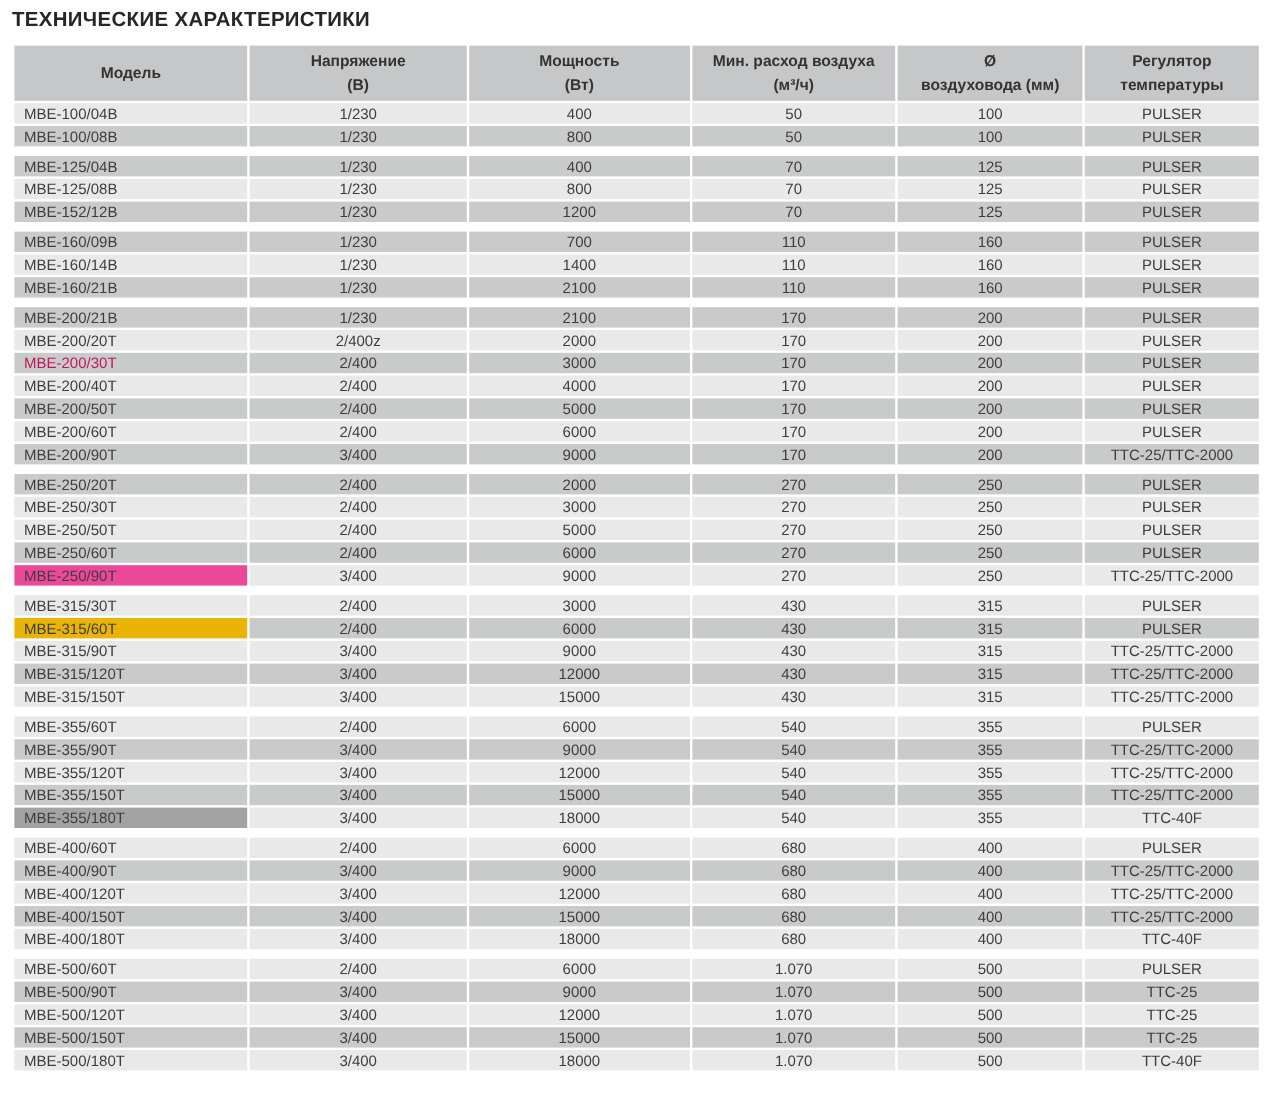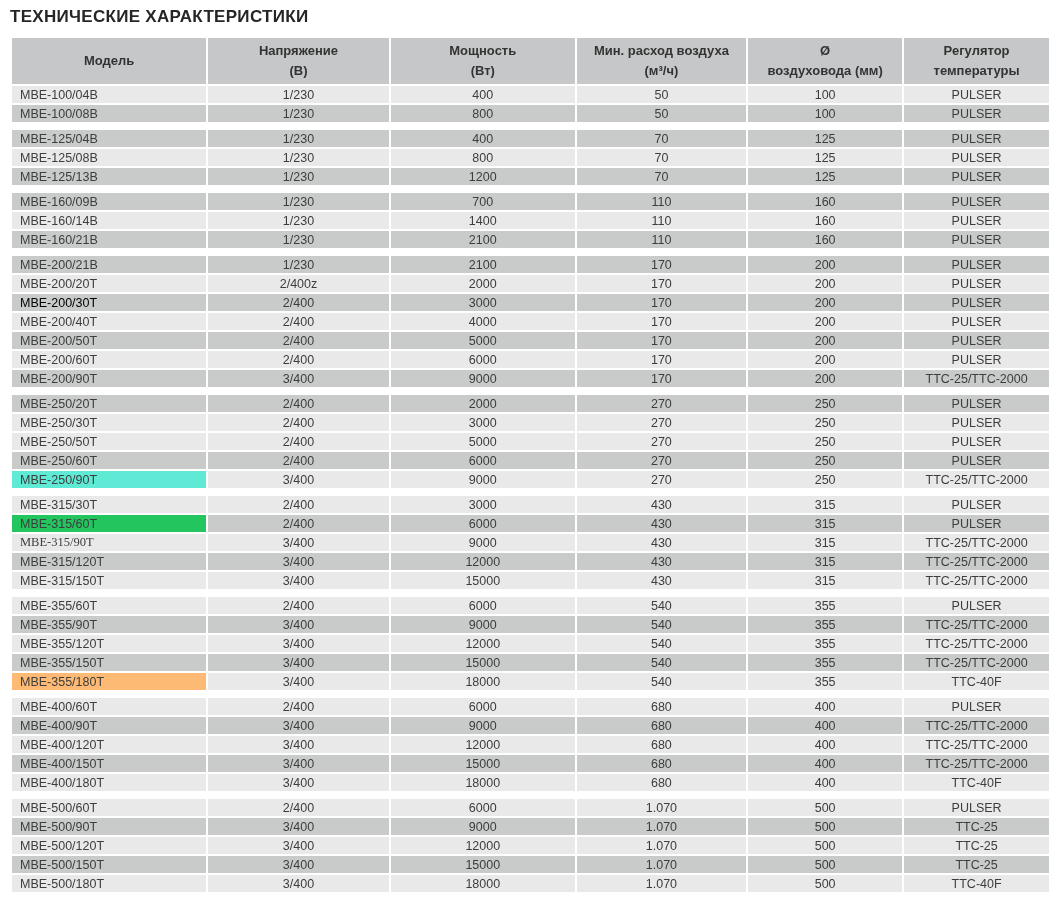--- a/index.html
+++ b/index.html
@@ -157,21 +157,21 @@
         </tr>
         <tr>
           <td class="cell-model" style="background: rgb(233, 233, 233); color: rgb(61, 61, 61);">MBE-125/08B</td>
           <td class="cell-voltage" style="background: rgb(233, 233, 233); color: rgb(61, 61, 61);">1/230</td>
           <td class="cell-power" style="background: rgb(233, 233, 233); color: rgb(61, 61, 61);">800</td>
           <td class="cell-airflow" style="background: rgb(233, 233, 233); color: rgb(61, 61, 61);">70</td>
           <td class="cell-diameter" style="background: rgb(233, 233, 233); color: rgb(61, 61, 61);">125</td>
           <td class="cell-regulator" style="background: rgb(233, 233, 233); color: rgb(61, 61, 61);">PULSER</td>
         </tr>
         <tr>
-          <td class="cell-model" style="background: rgb(201, 202, 202); color: rgb(61, 61, 61);">MBE-125/13B</td>
+          <td class="cell-model" style="background: rgb(201, 202, 202); color: rgb(61, 61, 61);">MBE-152/12B</td>
           <td class="cell-voltage" style="background: rgb(201, 202, 202); color: rgb(61, 61, 61);">1/230</td>
           <td class="cell-power" style="background: rgb(201, 202, 202); color: rgb(61, 61, 61);">1200</td>
           <td class="cell-airflow" style="background: rgb(201, 202, 202); color: rgb(61, 61, 61);">70</td>
           <td class="cell-diameter" style="background: rgb(201, 202, 202); color: rgb(61, 61, 61);">125</td>
           <td class="cell-regulator" style="background: rgb(201, 202, 202); color: rgb(61, 61, 61);">PULSER</td>
         </tr>
         <tr class="group-spacer">
           <td colspan="6"></td>
         </tr>
         <tr>
@@ -211,21 +211,21 @@
         </tr>
         <tr>
           <td class="cell-model" style="background: rgb(233, 233, 233); color: rgb(61, 61, 61);">MBE-200/20T</td>
           <td class="cell-voltage" style="background: rgb(233, 233, 233); color: rgb(61, 61, 61);">2/400z</td>
           <td class="cell-power" style="background: rgb(233, 233, 233); color: rgb(61, 61, 61);">2000</td>
           <td class="cell-airflow" style="background: rgb(233, 233, 233); color: rgb(61, 61, 61);">170</td>
           <td class="cell-diameter" style="background: rgb(233, 233, 233); color: rgb(61, 61, 61);">200</td>
           <td class="cell-regulator" style="background: rgb(233, 233, 233); color: rgb(61, 61, 61);">PULSER</td>
         </tr>
         <tr>
-          <td class="cell-model" style="background: rgb(201, 202, 202); color: #000000;">MBE-200/30T</td>
+          <td class="cell-model" style="background: rgb(201, 202, 202); color: #be185d;">MBE-200/30T</td>
           <td class="cell-voltage" style="background: rgb(201, 202, 202); color: rgb(61, 61, 61);">2/400</td>
           <td class="cell-power" style="background: rgb(201, 202, 202); color: rgb(61, 61, 61);">3000</td>
           <td class="cell-airflow" style="background: rgb(201, 202, 202); color: rgb(61, 61, 61);">170</td>
           <td class="cell-diameter" style="background: rgb(201, 202, 202); color: rgb(61, 61, 61);">200</td>
           <td class="cell-regulator" style="background: rgb(201, 202, 202); color: rgb(61, 61, 61);">PULSER</td>
         </tr>
         <tr>
           <td class="cell-model" style="background: rgb(233, 233, 233); color: rgb(61, 61, 61);">MBE-200/40T</td>
           <td class="cell-voltage" style="background: rgb(233, 233, 233); color: rgb(61, 61, 61);">2/400</td>
           <td class="cell-power" style="background: rgb(233, 233, 233); color: rgb(61, 61, 61);">4000</td>
@@ -286,48 +286,48 @@
         </tr>
         <tr>
           <td class="cell-model" style="background: rgb(201, 202, 202); color: rgb(61, 61, 61);">MBE-250/60T</td>
           <td class="cell-voltage" style="background: rgb(201, 202, 202); color: rgb(61, 61, 61);">2/400</td>
           <td class="cell-power" style="background: rgb(201, 202, 202); color: rgb(61, 61, 61);">6000</td>
           <td class="cell-airflow" style="background: rgb(201, 202, 202); color: rgb(61, 61, 61);">270</td>
           <td class="cell-diameter" style="background: rgb(201, 202, 202); color: rgb(61, 61, 61);">250</td>
           <td class="cell-regulator" style="background: rgb(201, 202, 202); color: rgb(61, 61, 61);">PULSER</td>
         </tr>
         <tr>
-          <td class="cell-model" style="background: #5eead4; color: rgb(61, 61, 61);">MBE-250/90T</td>
+          <td class="cell-model" style="background: #ec4899; color: rgb(61, 61, 61);">MBE-250/90T</td>
           <td class="cell-voltage" style="background: rgb(233, 233, 233); color: rgb(61, 61, 61);">3/400</td>
           <td class="cell-power" style="background: rgb(233, 233, 233); color: rgb(61, 61, 61);">9000</td>
           <td class="cell-airflow" style="background: rgb(233, 233, 233); color: rgb(61, 61, 61);">270</td>
           <td class="cell-diameter" style="background: rgb(233, 233, 233); color: rgb(61, 61, 61);">250</td>
           <td class="cell-regulator" style="background: rgb(233, 233, 233); color: rgb(61, 61, 61);">TTC-25/TTC-2000</td>
         </tr>
         <tr class="group-spacer">
           <td colspan="6"></td>
         </tr>
         <tr>
           <td class="cell-model" style="background: rgb(233, 233, 233); color: rgb(61, 61, 61);">MBE-315/30T</td>
           <td class="cell-voltage" style="background: rgb(233, 233, 233); color: rgb(61, 61, 61);">2/400</td>
           <td class="cell-power" style="background: rgb(233, 233, 233); color: rgb(61, 61, 61);">3000</td>
           <td class="cell-airflow" style="background: rgb(233, 233, 233); color: rgb(61, 61, 61);">430</td>
           <td class="cell-diameter" style="background: rgb(233, 233, 233); color: rgb(61, 61, 61);">315</td>
           <td class="cell-regulator" style="background: rgb(233, 233, 233); color: rgb(61, 61, 61);">PULSER</td>
         </tr>
         <tr>
-          <td class="cell-model" style="background: #22c55e; color: rgb(61, 61, 61); margin-left: 44px;">MBE-315/60T</td>
+          <td class="cell-model" style="background: #eab308; color: rgb(61, 61, 61); margin-left: 44px;">MBE-315/60T</td>
           <td class="cell-voltage" style="background: rgb(201, 202, 202); color: rgb(61, 61, 61);">2/400</td>
           <td class="cell-power" style="background: rgb(201, 202, 202); color: rgb(61, 61, 61);">6000</td>
           <td class="cell-airflow" style="background: rgb(201, 202, 202); color: rgb(61, 61, 61);">430</td>
           <td class="cell-diameter" style="background: rgb(201, 202, 202); color: rgb(61, 61, 61);">315</td>
           <td class="cell-regulator" style="background: rgb(201, 202, 202); color: rgb(61, 61, 61);">PULSER</td>
         </tr>
         <tr>
-          <td class="cell-model" style="background: rgb(233, 233, 233); color: rgb(61, 61, 61); font-family: Liberation Serif, serif;">MBE-315/90T</td>
+          <td class="cell-model" style="background: rgb(233, 233, 233); color: rgb(61, 61, 61);">MBE-315/90T</td>
           <td class="cell-voltage" style="background: rgb(233, 233, 233); color: rgb(61, 61, 61);">3/400</td>
           <td class="cell-power" style="background: rgb(233, 233, 233); color: rgb(61, 61, 61);">9000</td>
           <td class="cell-airflow" style="background: rgb(233, 233, 233); color: rgb(61, 61, 61);">430</td>
           <td class="cell-diameter" style="background: rgb(233, 233, 233); color: rgb(61, 61, 61);">315</td>
           <td class="cell-regulator" style="background: rgb(233, 233, 233); color: rgb(61, 61, 61);">TTC-25/TTC-2000</td>
         </tr>
         <tr>
           <td class="cell-model" style="background: rgb(201, 202, 202); color: rgb(61, 61, 61);">MBE-315/120T</td>
           <td class="cell-voltage" style="background: rgb(201, 202, 202); color: rgb(61, 61, 61);">3/400</td>
           <td class="cell-power" style="background: rgb(201, 202, 202); color: rgb(61, 61, 61);">12000</td>
@@ -372,21 +372,21 @@
         </tr>
         <tr>
           <td class="cell-model" style="background: rgb(201, 202, 202); color: rgb(61, 61, 61);">MBE-355/150T</td>
           <td class="cell-voltage" style="background: rgb(201, 202, 202); color: rgb(61, 61, 61);">3/400</td>
           <td class="cell-power" style="background: rgb(201, 202, 202); color: rgb(61, 61, 61);">15000</td>
           <td class="cell-airflow" style="background: rgb(201, 202, 202); color: rgb(61, 61, 61);">540</td>
           <td class="cell-diameter" style="background: rgb(201, 202, 202); color: rgb(61, 61, 61);">355</td>
           <td class="cell-regulator" style="background: rgb(201, 202, 202); color: rgb(61, 61, 61);">TTC-25/TTC-2000</td>
         </tr>
         <tr>
-          <td class="cell-model" style="background: #fdba74; color: rgb(61, 61, 61);">MBE-355/180T</td>
+          <td class="cell-model" style="background: #a3a3a3; color: rgb(61, 61, 61);">MBE-355/180T</td>
           <td class="cell-voltage" style="background: rgb(233, 233, 233); color: rgb(61, 61, 61);">3/400</td>
           <td class="cell-power" style="background: rgb(233, 233, 233); color: rgb(61, 61, 61);">18000</td>
           <td class="cell-airflow" style="background: rgb(233, 233, 233); color: rgb(61, 61, 61);">540</td>
           <td class="cell-diameter" style="background: rgb(233, 233, 233); color: rgb(61, 61, 61);">355</td>
           <td class="cell-regulator" style="background: rgb(233, 233, 233); color: rgb(61, 61, 61);">TTC-40F</td>
         </tr>
         <tr class="group-spacer">
           <td colspan="6"></td>
         </tr>
         <tr>

